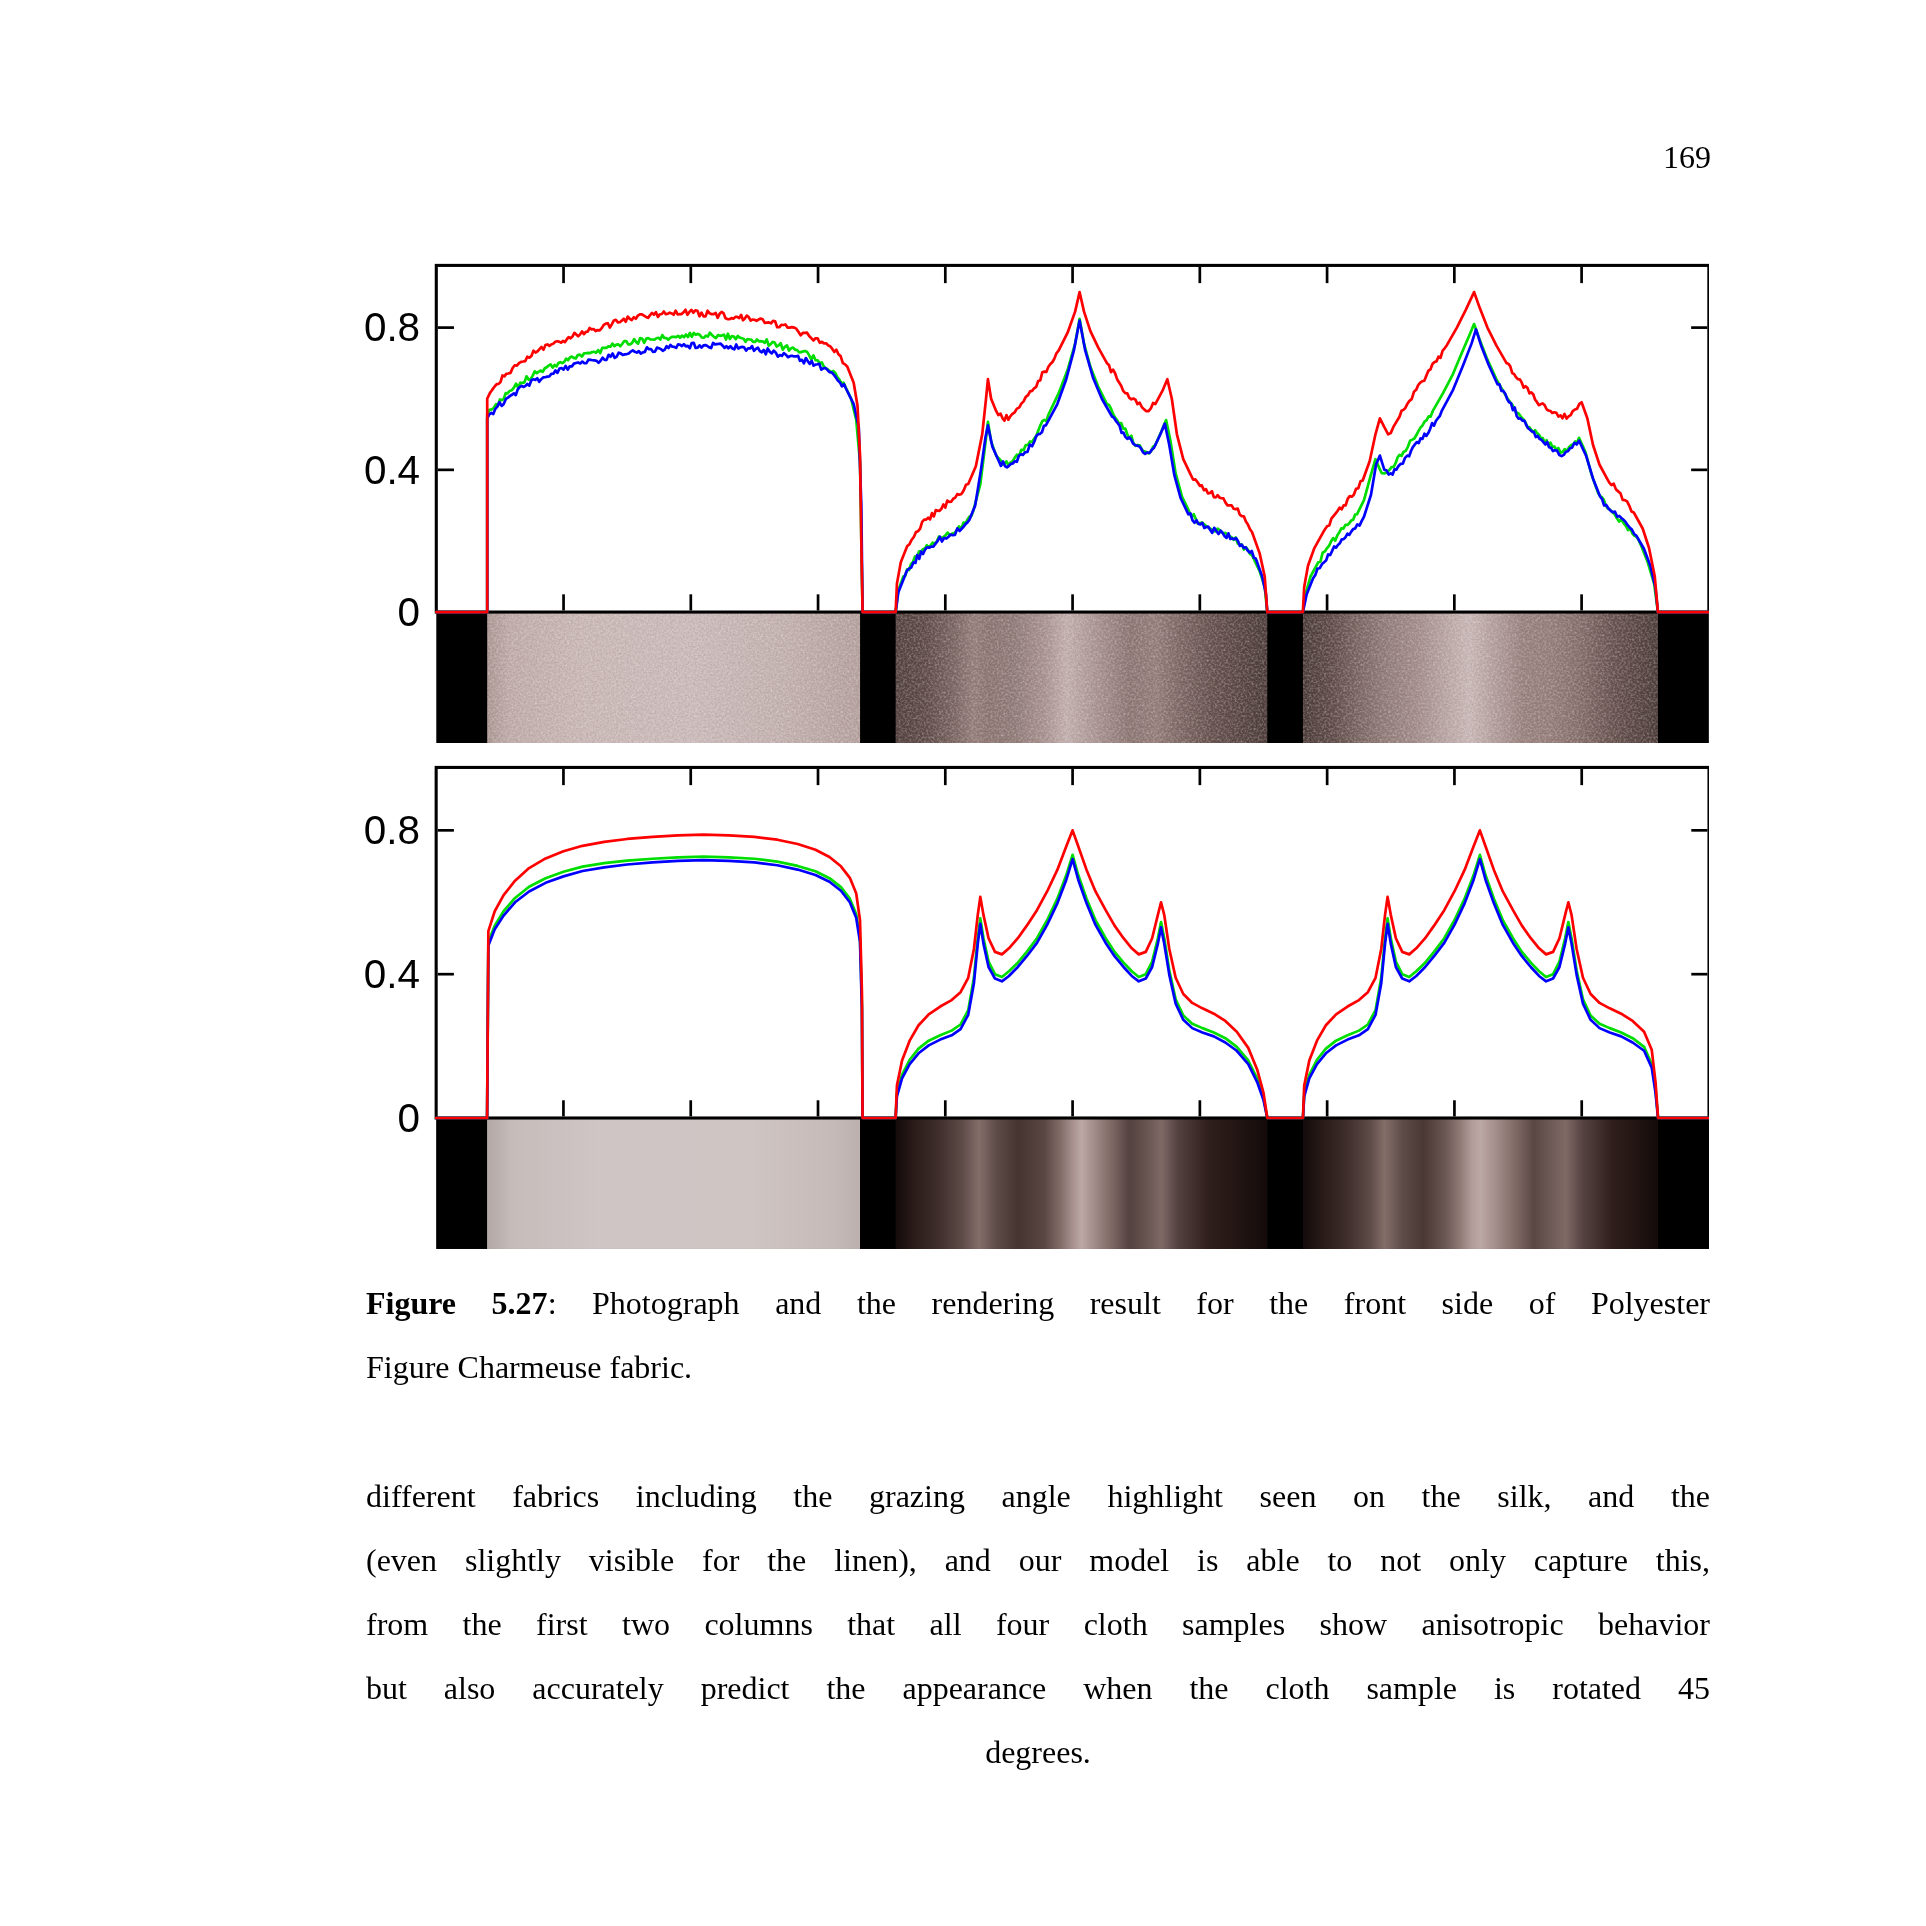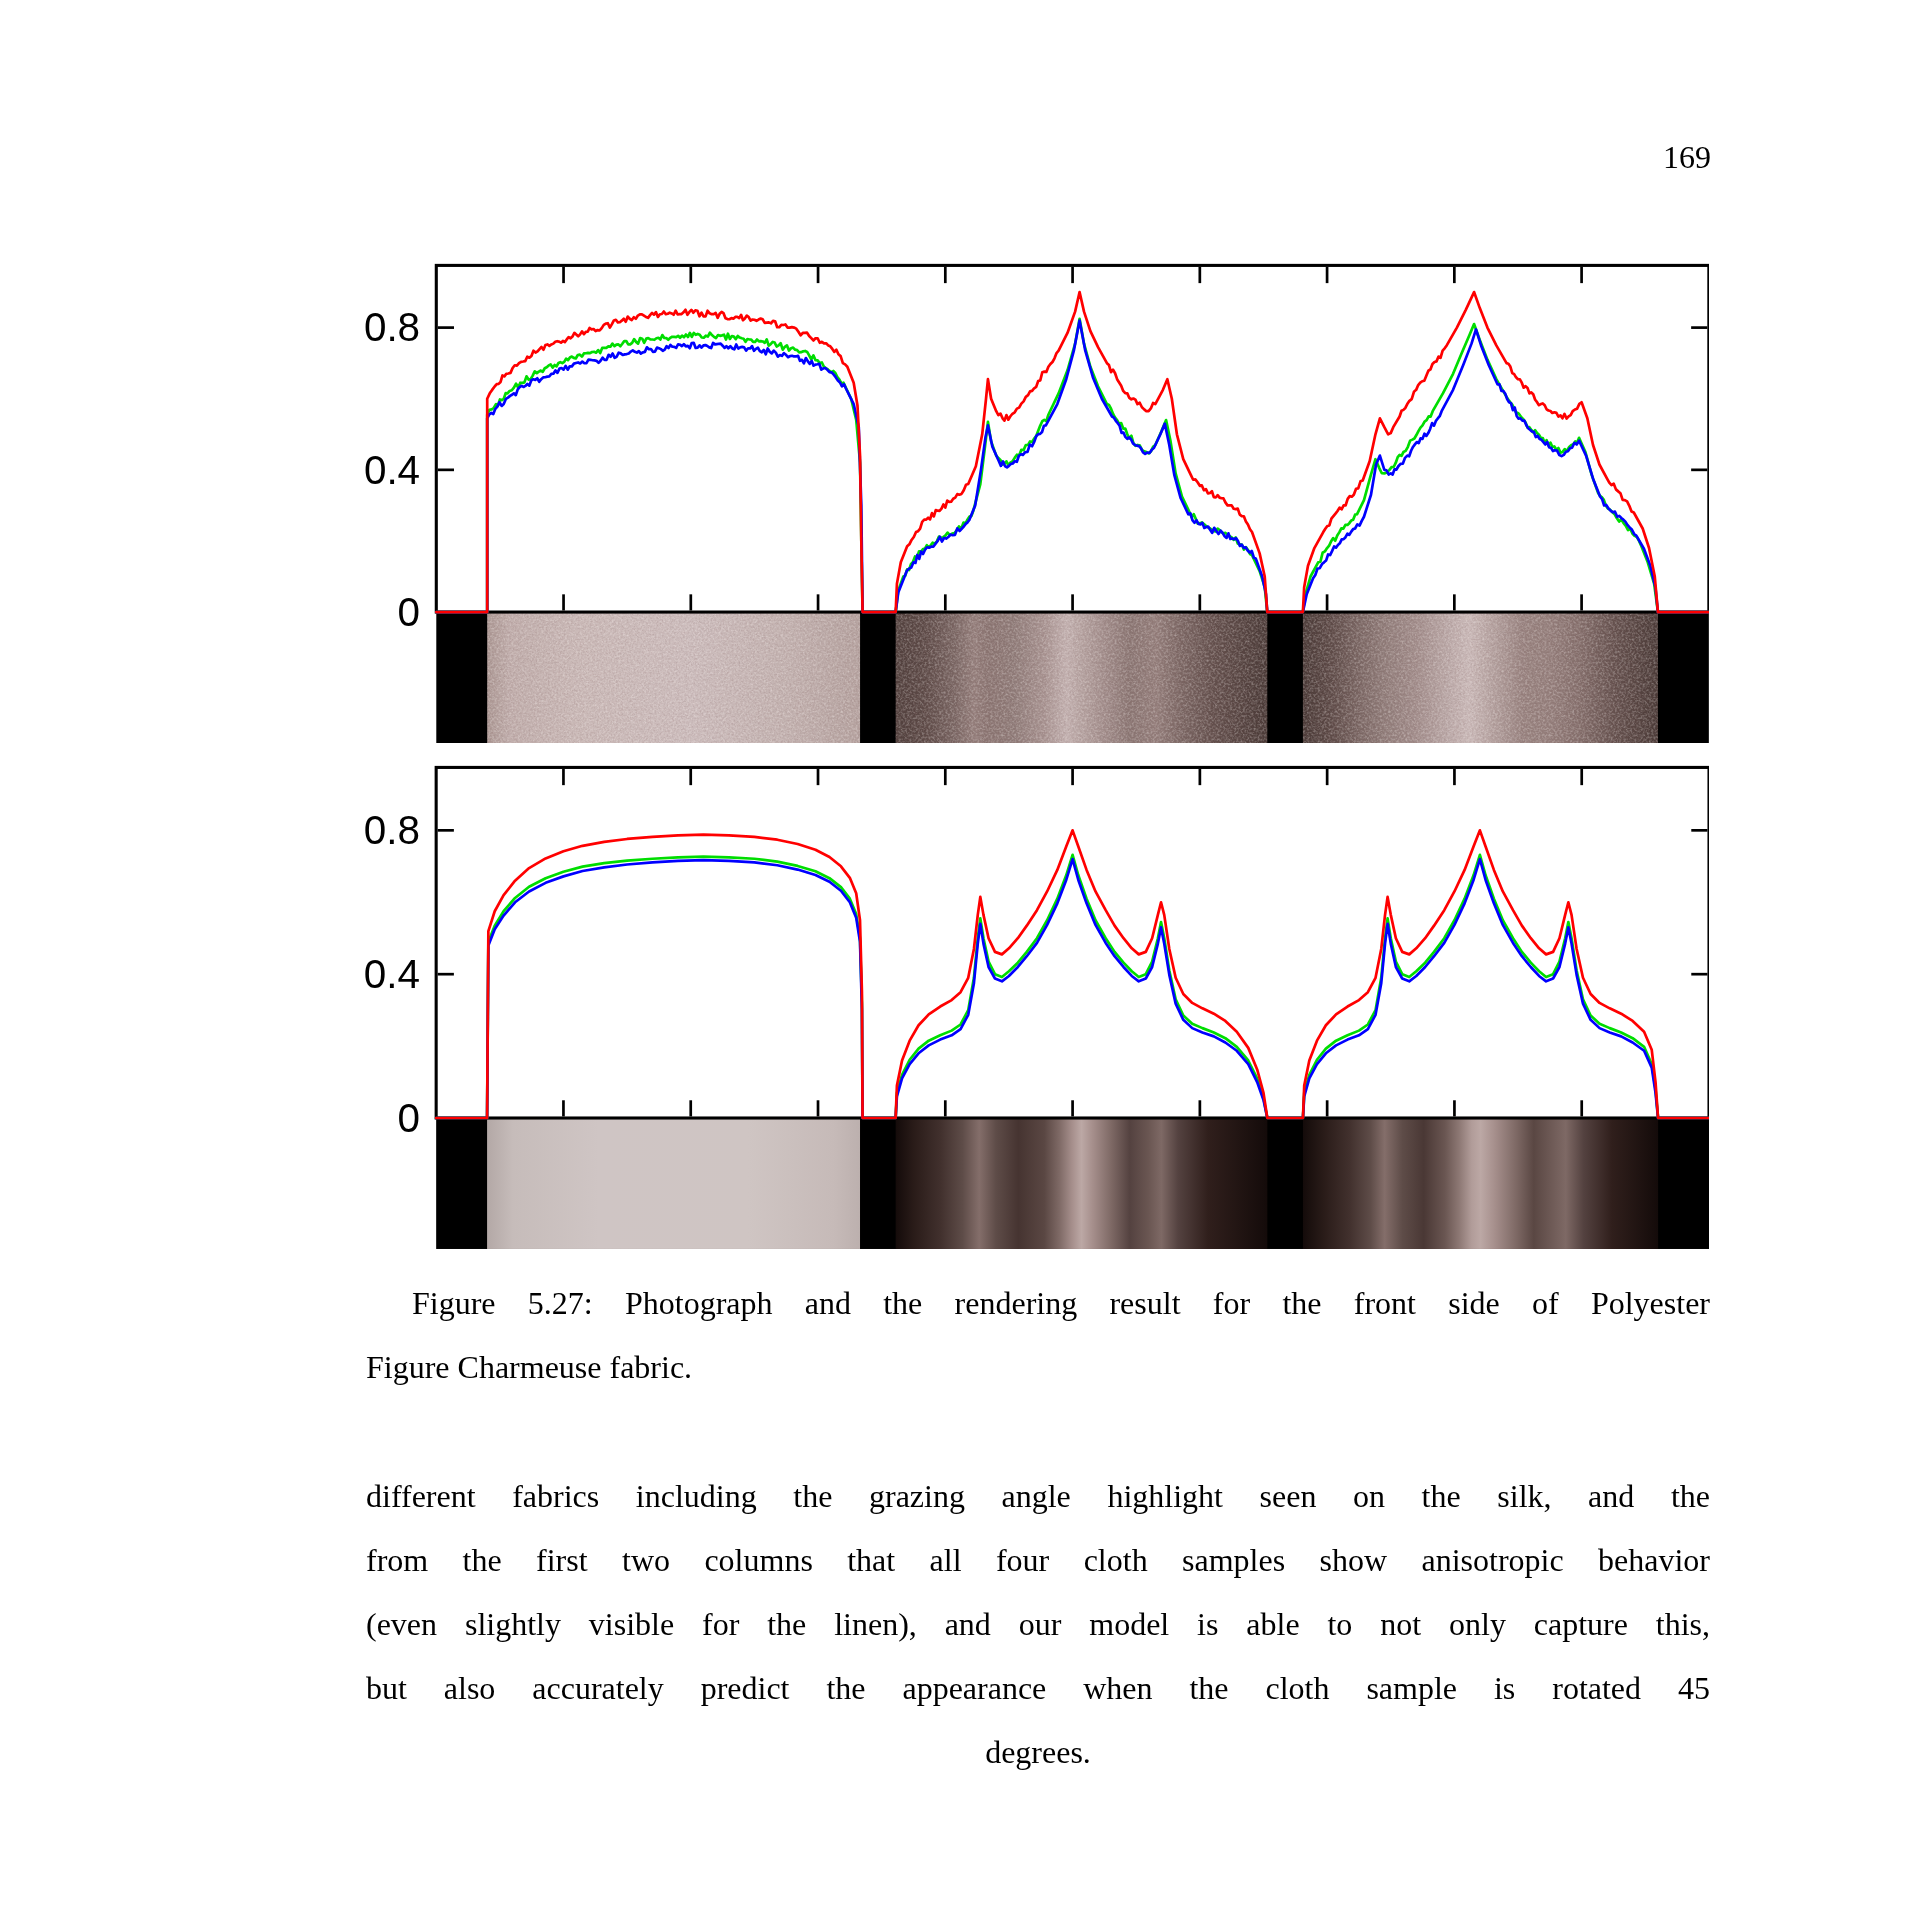--- a/index.html
+++ b/index.html
@@ -5,21 +5,21 @@
   html,body{margin:0;padding:0;background:#ffffff;}
   body{width:1965px;height:2542px;position:relative;font-family:"Liberation Serif",serif;color:#000;}
   .page{position:absolute;left:0;top:0;width:1965px;height:2542px;background:#ffffff;overflow:hidden;}
   .pagenum{position:absolute;left:1310px;top:139px;width:401px;text-align:right;font-size:32px;}
   .figsvg{position:absolute;left:336px;}
   #fig0{top:250px;width:1373px;height:493px;}
   #fig1{top:752px;width:1373px;height:497px;}
   .caption{position:absolute;left:366px;top:1271px;width:1344px;font-size:32px;line-height:64px;}
   .caption .cl1{text-align:justify;text-align-last:justify;}
   .caption .cl2{text-align:left;}
-  .cap-label{font-weight:normal;margin-left:46px;}
+  .cap-label{font-weight:bold;}
   .para{position:absolute;left:366px;width:1344px;font-size:32px;line-height:64px;}
   #para1{top:1464px;}
   #para2{top:1920px;}
   .jline{text-align:justify;text-align-last:justify;white-space:normal;}
   .lline{text-align:center;}
 </style>
 </head>
 <body>
 
 <div class="page">
@@ -211,22 +211,22 @@
       <path d="M260.0 950.0 L392.2 950.0 L395.5 464.7 L412.0 413.3 L435.1 371.3 L464.8 334.0 L501.2 301.3 L544.1 276.1 L590.4 257.5 L640.0 243.5 L696.1 233.2 L755.6 225.7 L821.7 220.1 L887.8 216.4 L953.8 214.5 L1019.9 216.4 L1086.0 220.1 L1145.5 227.6 L1198.3 238.8 L1244.6 253.7 L1280.9 272.4 L1310.7 296.7 L1333.8 326.5 L1350.3 366.7 L1360.2 436.7 L1365.2 623.3 L1366.8 950.0 L1452.7 950.0 L1456.0 866.0 L1469.3 800.7 L1489.1 749.3 L1512.2 709.2 L1538.6 681.2 L1568.4 660.7 L1598.1 643.9 L1621.2 623.3 L1641.1 586.0 L1655.9 511.3 L1665.9 422.7 L1672.5 376.0 L1680.7 422.7 L1693.9 483.3 L1710.5 518.8 L1728.6 525.3 L1746.8 509.5 L1769.9 483.3 L1793.1 450.7 L1819.5 410.5 L1845.9 362.0 L1872.4 306.0 L1895.5 245.3 L1912.0 203.3 L1926.9 245.3 L1948.3 306.0 L1971.5 362.0 L1997.9 410.5 L2021.0 450.7 L2044.2 483.3 L2065.6 509.5 L2083.8 525.3 L2102.0 518.8 L2118.5 483.3 L2133.4 422.7 L2141.6 390.0 L2149.9 422.7 L2163.1 511.3 L2179.6 586.0 L2199.4 628.0 L2222.6 651.3 L2249.0 665.3 L2278.7 679.3 L2308.5 698.0 L2338.2 726.0 L2368.0 768.0 L2391.1 824.0 L2407.6 884.7 L2417.5 950.0 L2510.0 950.0 L2513.3 866.0 L2526.5 800.7 L2546.4 749.3 L2569.5 709.2 L2595.9 681.2 L2625.7 660.7 L2655.4 643.9 L2678.5 623.3 L2698.4 586.0 L2713.2 511.3 L2723.1 422.7 L2729.7 376.0 L2738.0 422.7 L2751.2 483.3 L2767.7 518.8 L2785.9 525.3 L2804.1 509.5 L2827.2 483.3 L2850.3 450.7 L2876.8 410.5 L2903.2 362.0 L2929.6 306.0 L2952.8 245.3 L2969.3 203.3 L2984.1 245.3 L3005.6 306.0 L3028.8 362.0 L3055.2 410.5 L3078.3 450.7 L3101.4 483.3 L3122.9 509.5 L3141.1 525.3 L3159.3 518.8 L3175.8 483.3 L3190.6 422.7 L3198.9 390.0 L3207.2 422.7 L3220.4 511.3 L3236.9 586.0 L3256.7 628.0 L3279.9 651.3 L3306.3 665.3 L3336.0 679.3 L3365.8 698.0 L3395.5 726.0 L3415.3 772.7 L3425.2 856.7 L3431.8 950.0 L3564.0 950.0" fill="none" stroke="#ff0000" stroke-width="7" stroke-linejoin="round" stroke-linecap="round"></path>
     </svg>
 
   <div class="caption">
     <div class="cl1"><span class="cap-label">Figure 5.27</span><span>: Photograph and the rendering result for the front side of Polyester</span></div>
     <div class="cl2">Figure Charmeuse fabric.</div>
   </div>
 
   <div class="para" id="para1">
     <div class="jline">different fabrics including the grazing angle highlight seen on the silk, and the</div>
+    <div class="jline">(even slightly visible for the linen), and our model is able to not only capture this,</div>
     <div class="jline">from the first two columns that all four cloth samples show anisotropic behavior</div>
-    <div class="jline">(even slightly visible for the linen), and our model is able to not only capture this,</div>
     <div class="jline">but also accurately predict the appearance when the cloth sample is rotated 45</div>
     <div class="lline">degrees.</div>
   </div>
 
   <div class="para" id="para2">
     <div class="jline">Figure 5.29 show a comparison of our BRDF with the measured BRDF of the</div>
 
   </div>
 
 </div>

